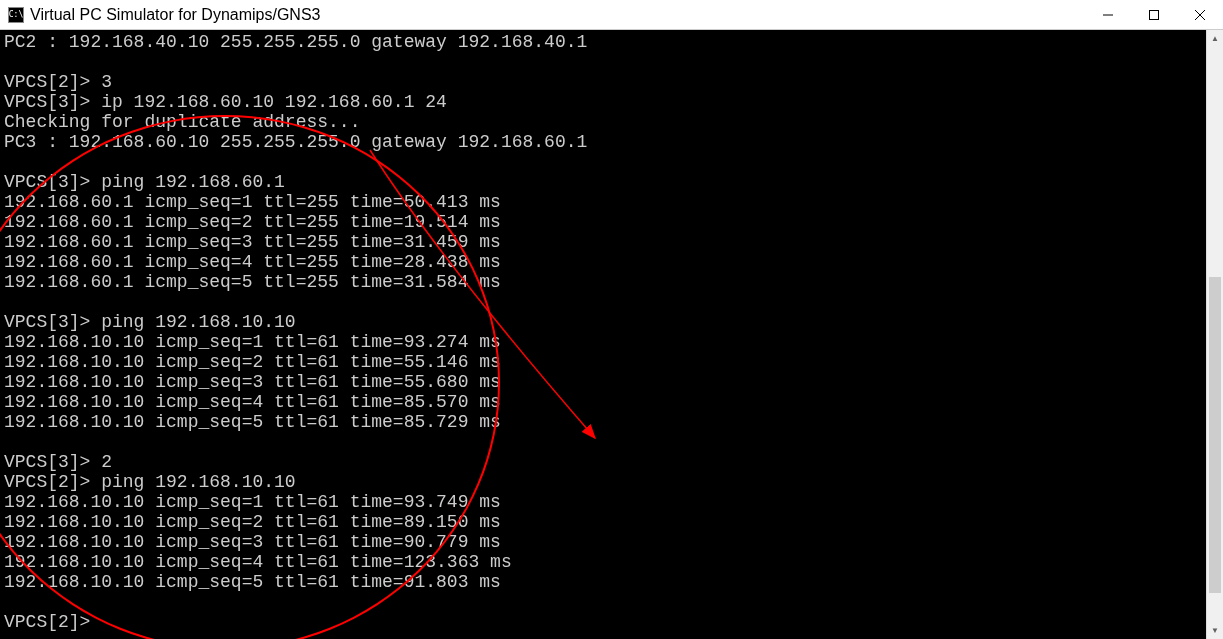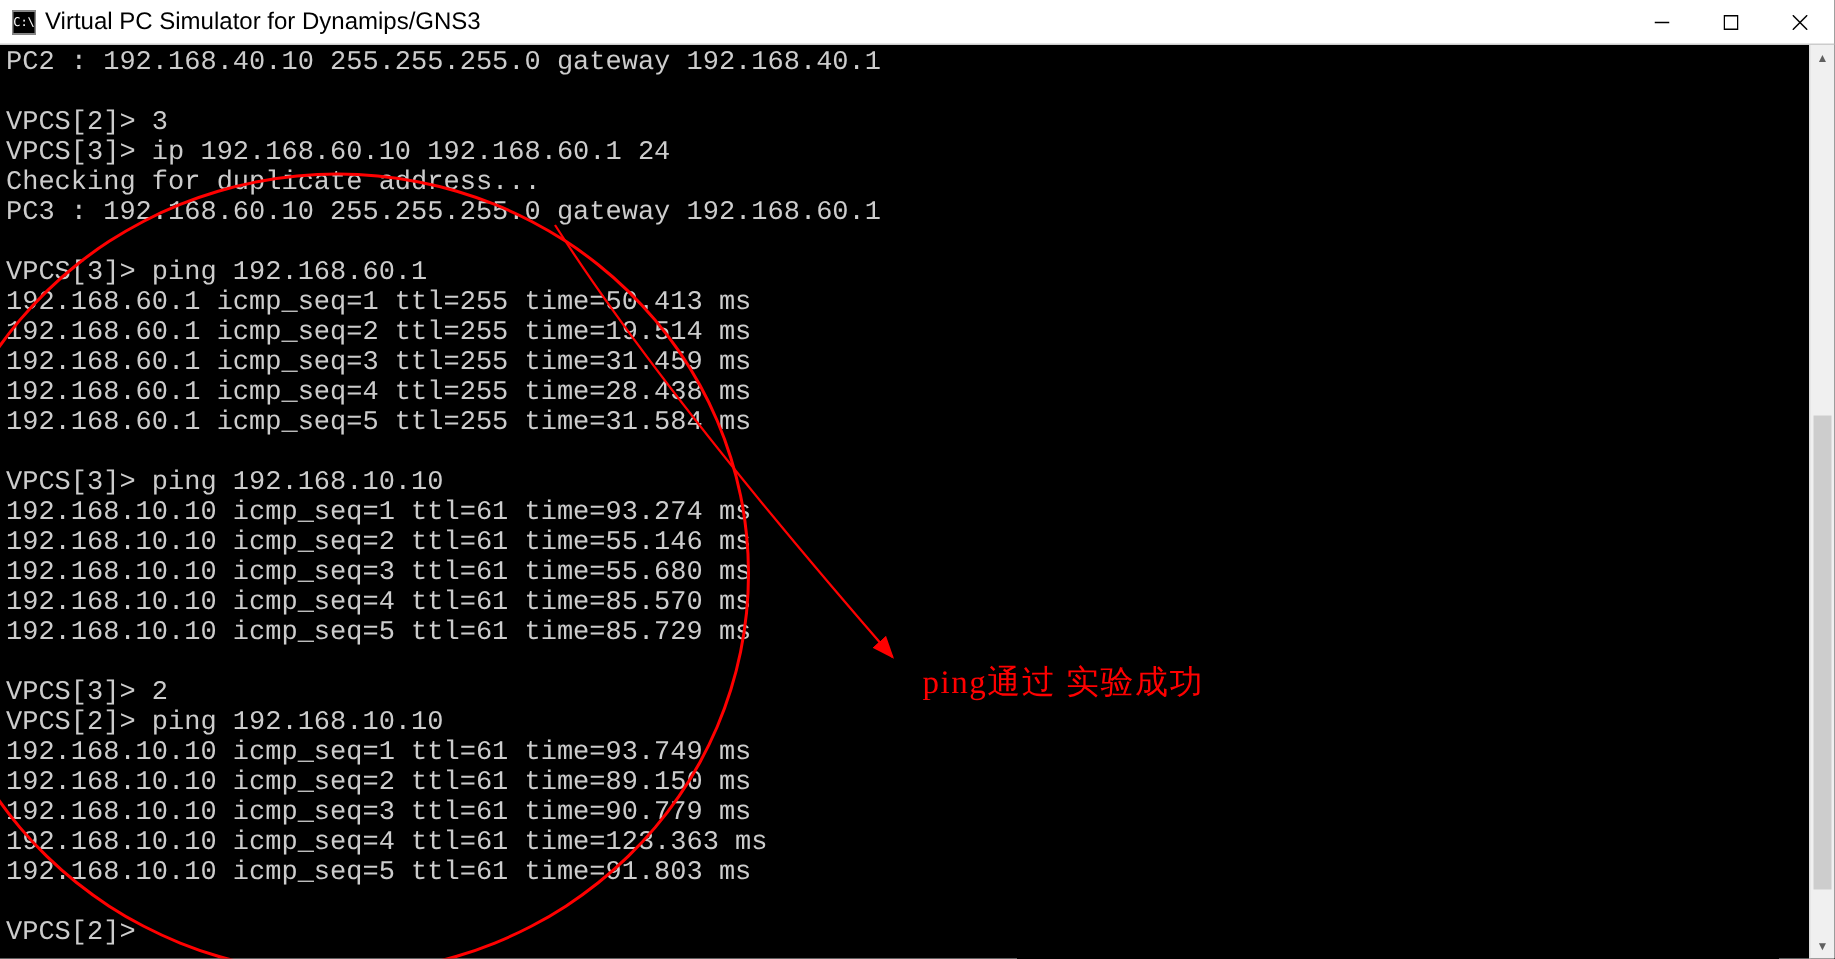--- a/index.html
+++ b/index.html
@@ -214,15 +214,14 @@
   <div class="annotation-layer">
     <div class="circle-annotation"></div>
     <svg class="arrow-svg" viewBox="0 0 260 320">
       <defs>
         <marker id="arrowhead" markerWidth="10" markerHeight="8" refX="9" refY="4" orient="auto">
           <polygon points="0 0, 10 4, 0 8" fill="#ff0000"></polygon>
         </marker>
       </defs>
       <path d="M 10 10 Q 80 120 235 298" stroke="#ff0000" stroke-width="1.5" fill="none" marker-end="url(#arrowhead)"></path>
     </svg>
-    <div class="annotation-text">ping通过  实验成功</div>
   </div>
 </div>
 
 </body></html>

